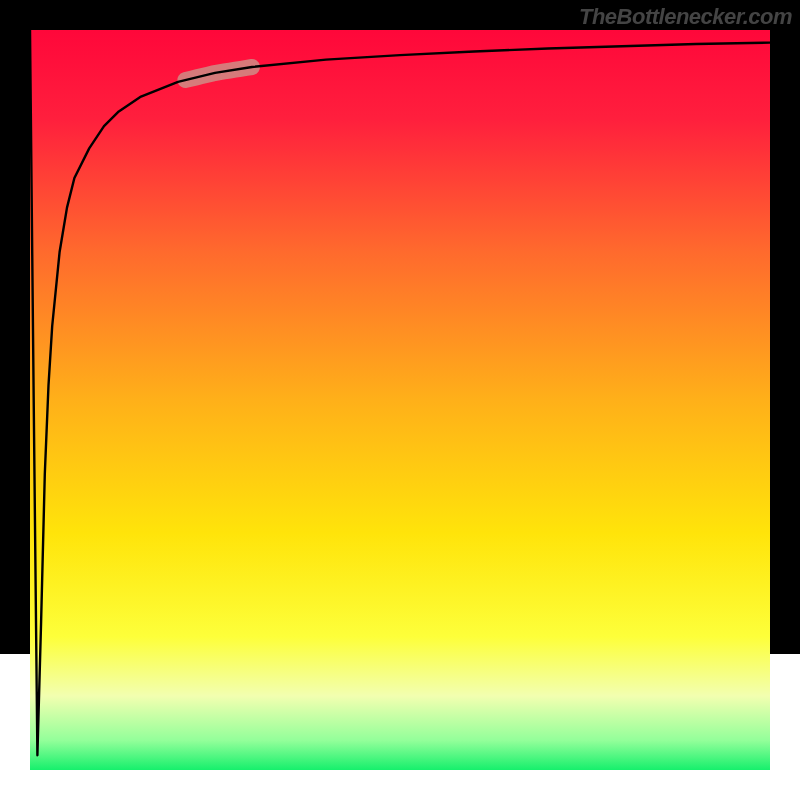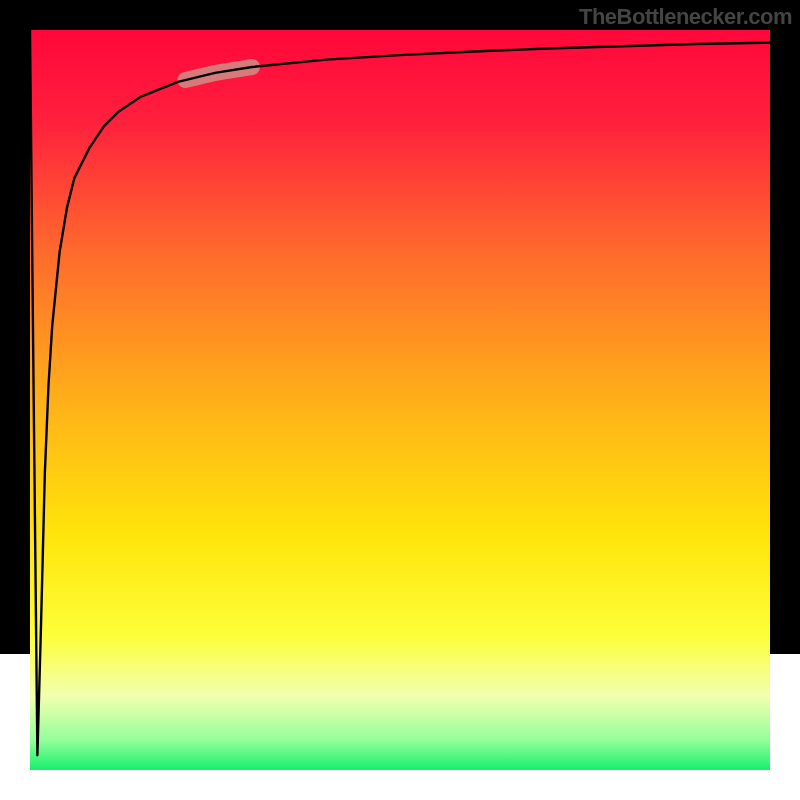--- a/index.html
+++ b/index.html
@@ -2,20 +2,21 @@
 <html><head>
 <meta charset="utf-8">
 <style>
   * { margin: 0; padding: 0; box-sizing: border-box; }
   html, body { width: 800px; height: 800px; overflow: hidden; background: #fff; }
   .stage {
     position: relative;
     width: 800px;
     height: 654px;
     background: #000;
+    font-style: italic;
   }
   .plot-area {
     position: absolute;
     left: 30px;
     top: 30px;
     width: 740px;
     height: 740px;
     overflow: hidden;
   }
   .gradient-bg {

